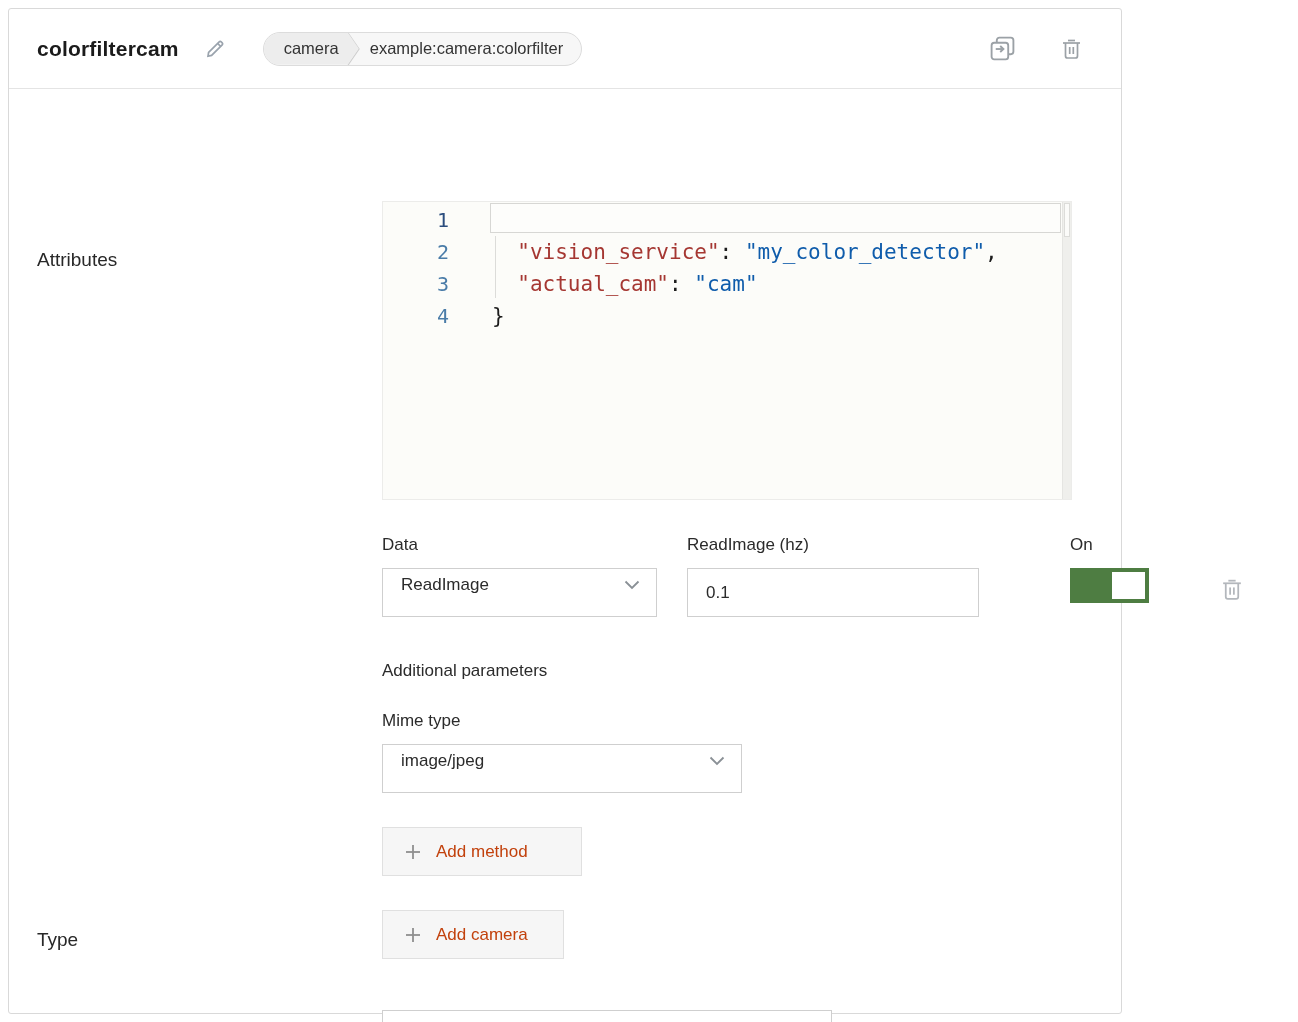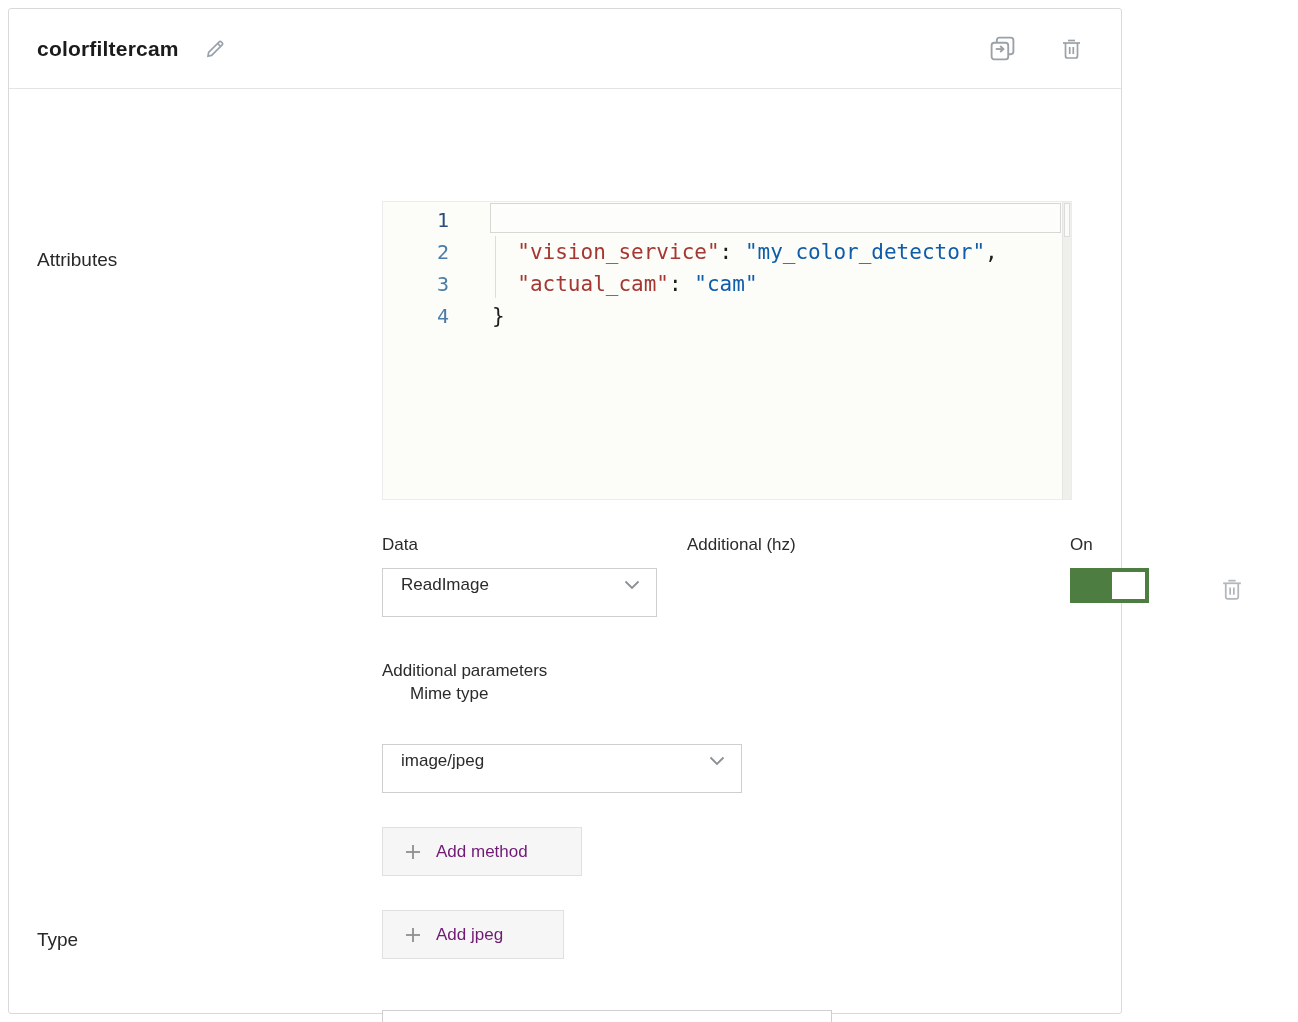--- a/index.html
+++ b/index.html
@@ -56,21 +56,21 @@
   .text-input { width:100%; height:100%; border:none; outline:none; background:transparent;
     font-family:"Liberation Sans", sans-serif; font-size:17px; color:#2b2b2b; padding:0 18px; }
   .text-input::placeholder { color:#9aa2ad; }
   .with-chev { position:relative; }
 
   .toggle { left:1061px; top:479px; width:79px; height:35px; background:#4e7d42;
     position:absolute; cursor:pointer; }
   .toggle-knob { position:absolute; top:4px; right:4px; bottom:4px; width:33px; background:#fff; }
 
   .add-btn { background:#f6f6f6; border:1px solid #e0e0e0; height:49px; display:flex;
-    align-items:center; gap:15px; padding:0 22px; font-size:17px; color:#701a75;
+    align-items:center; gap:15px; padding:0 22px; font-size:17px; color:#c2410c;
     font-family:"Liberation Sans", sans-serif; cursor:pointer; }
 
   svg { display:block; }
 </style>
 </head>
 <body>
 
 <div class="card">
 
   <div class="hdr">
@@ -78,20 +78,33 @@
 
     <button class="icon-btn pencil">
       <span>
         <svg width="24" height="24" viewBox="0 0 24 24" fill="none" stroke="#9aa3ad" stroke-width="1.7">
           <path d="M5 19.2 L5.6 15.4 L16.2 4.8 A1.4 1.4 0 0 1 18.2 4.8 L19.2 5.8 A1.4 1.4 0 0 1 19.2 7.8 L8.6 18.4 Z"></path>
           <line x1="14.6" y1="6.4" x2="17.6" y2="9.4"></line>
         </svg>
       </span>
     </button>
 
+    <div class="pill">
+      <div class="pill-left">
+        <span>camera</span>
+      </div>
+      <span class="pill-chev">
+        <svg width="13" height="34" viewBox="0 0 13 34" fill="none" stroke="#cfcfcf" stroke-width="1.3">
+          <polyline points="1,1 12,17 1,33"></polyline>
+        </svg>
+      </span>
+      <div class="pill-right">
+        <span>example:camera:colorfilter</span>
+      </div>
+    </div>
 
     <div class="hdr-right">
       <button class="icon-btn">
         <span>
           <svg width="27" height="27" viewBox="0 0 26 26" fill="none" stroke="#9ba1a6" stroke-width="1.8">
             <rect x="7.5" y="2.5" width="16" height="16" rx="2.5"></rect>
             <rect x="2.5" y="7.5" width="16" height="16" rx="2.5" fill="#ffffff"></rect>
             <line x1="6.5" y1="13.5" x2="13.5" y2="13.5"></line>
             <polyline points="10.8,10.6 13.9,13.5 10.8,16.4"></polyline>
           </svg>
@@ -149,42 +162,45 @@
     <div class="abs sm-label" style="left:373px; top:446px;">Data</div>
     <div class="abs field select" style="left:373px; top:479px; width:275px;">
       <span>ReadImage</span>
       <span>
         <svg width="16" height="10" viewBox="0 0 16 10" fill="none" stroke="#8a9096" stroke-width="1.8">
           <polyline points="1.5,1.5 8,8 14.5,1.5"></polyline>
         </svg>
       </span>
     </div>
 
-    <div class="abs sm-label" style="left:678px; top:446px;">Additional (hz)</div>
+    <div class="abs sm-label" style="left:678px; top:446px;">ReadImage (hz)</div>
+    <div class="abs field" style="left:678px; top:479px; width:292px;">
+      <input class="text-input" type="text" value="0.1" style="">
+    </div>
 
     <div class="abs sm-label" style="left:1061px; top:446px;">On</div>
     <div class="toggle">
       <div class="toggle-knob"></div>
     </div>
 
     <button class="abs icon-btn" style="left:1211px; top:487px;">
       <span>
         <svg width="24" height="26" viewBox="0 0 23 25" fill="none" stroke="#b3b7bc" stroke-width="1.7">
           <path d="M8 4.5 h7"></path>
           <path d="M3 7 h17"></path>
           <path d="M5.5 7 v13 a2 2 0 0 0 2 2 h8 a2 2 0 0 0 2-2 v-13"></path>
           <line x1="9.7" y1="11" x2="9.7" y2="18"></line>
           <line x1="13.3" y1="11" x2="13.3" y2="18"></line>
         </svg>
       </span>
     </button>
 
     <div class="abs sm-label" style="left:373px; top:572px;">Additional parameters</div>
 
-    <div class="abs sm-label" style="left:373px; top:595px;margin-left:28px;">Mime type</div>
+    <div class="abs sm-label" style="left:373px; top:622px;">Mime type</div>
     <div class="abs field select" style="left:373px; top:655px; width:360px;">
       <span>image/jpeg</span>
       <span>
         <svg width="16" height="10" viewBox="0 0 16 10" fill="none" stroke="#8a9096" stroke-width="1.8">
           <polyline points="1.5,1.5 8,8 14.5,1.5"></polyline>
         </svg>
       </span>
     </div>
 
     <button class="abs add-btn" style="left:373px; top:738px; width:200px;">
@@ -198,21 +214,21 @@
     </button>
 
     <div class="abs sec-label" style="left:28px; top:840px;">Type</div>
     <button class="abs add-btn" style="left:373px; top:821px; width:182px;">
       <span>
         <svg width="16" height="16" viewBox="0 0 16 16" fill="none" stroke="#8f8f8f" stroke-width="1.8">
           <line x1="8" y1="1" x2="8" y2="15"></line>
             <line x1="1" y1="8" x2="15" y2="8"></line>
         </svg>
       </span>
-      <span>Add jpeg</span>
+      <span>Add camera</span>
     </button>
 
     <div class="abs field with-chev" style="left:373px; top:921px; width:450px;">
       <input class="text-input" type="text" style="padding-right: 44px;" placeholder="Search components...">
 
     </div>
 
   </div>
 </div>
 

